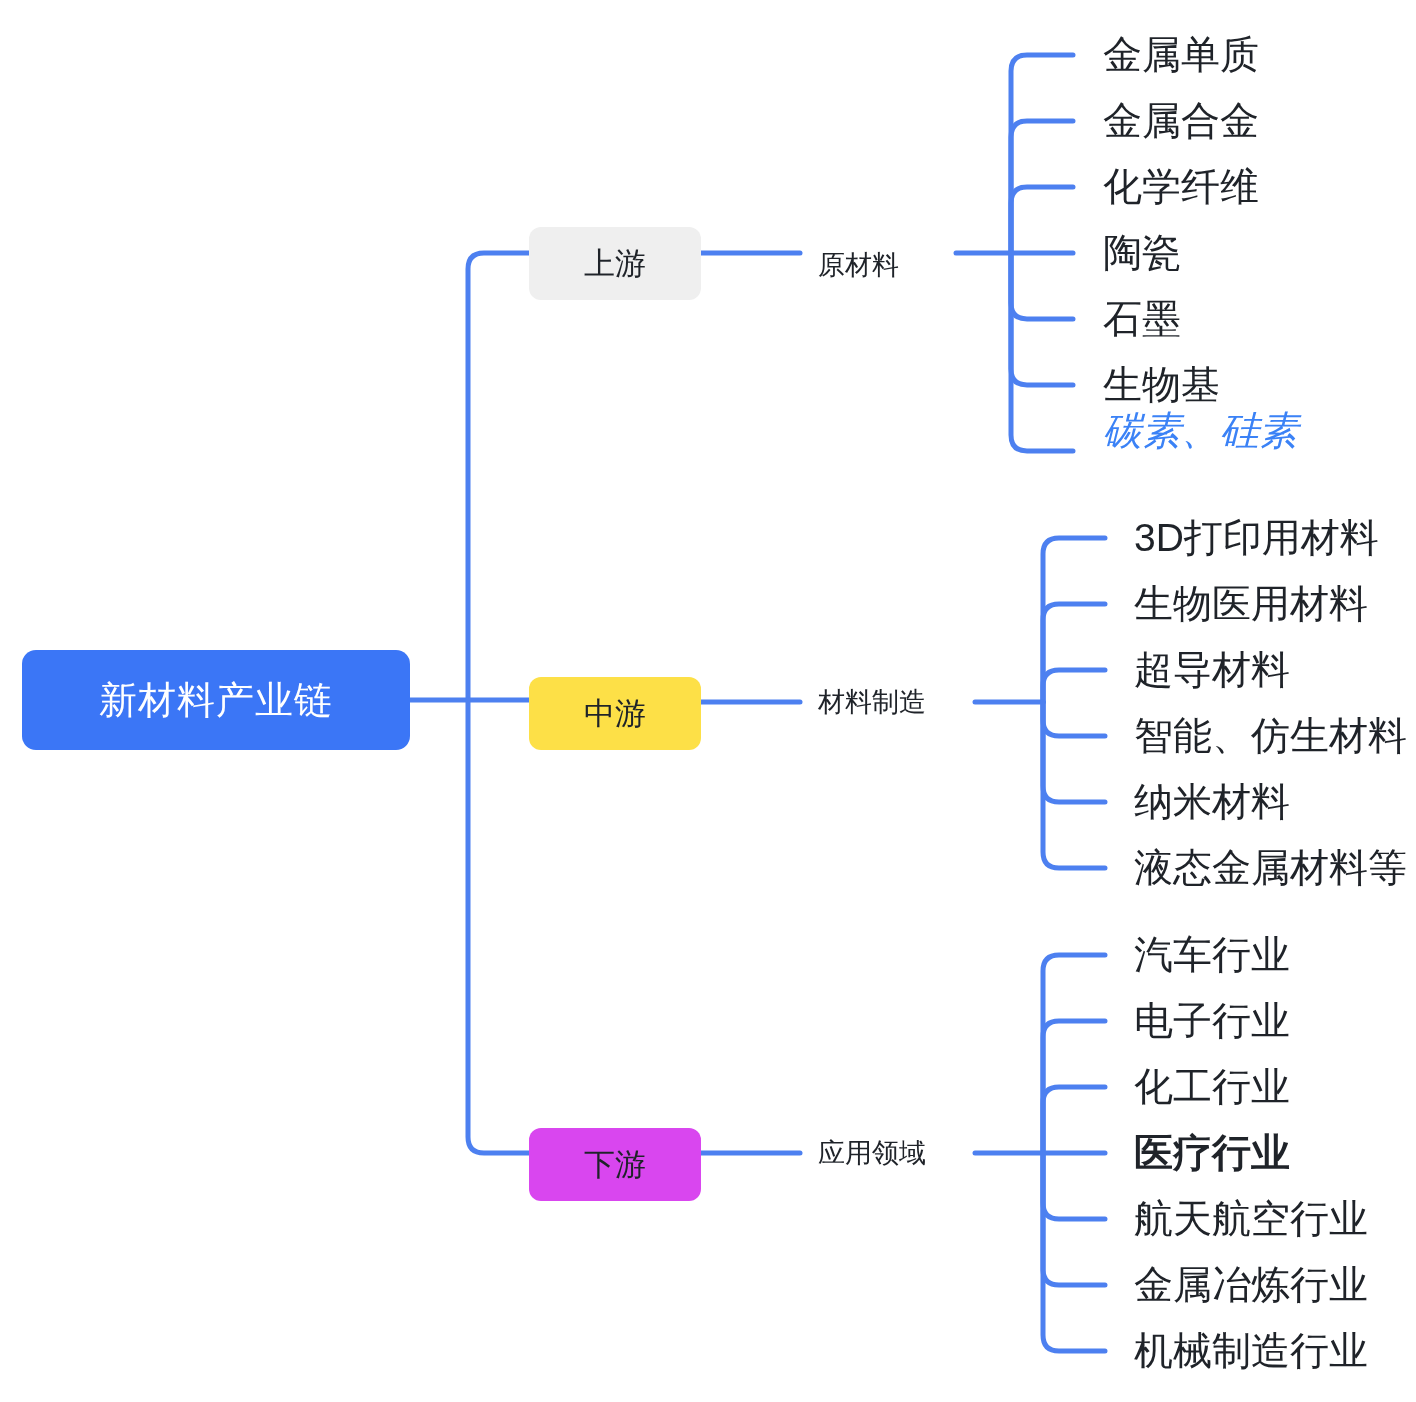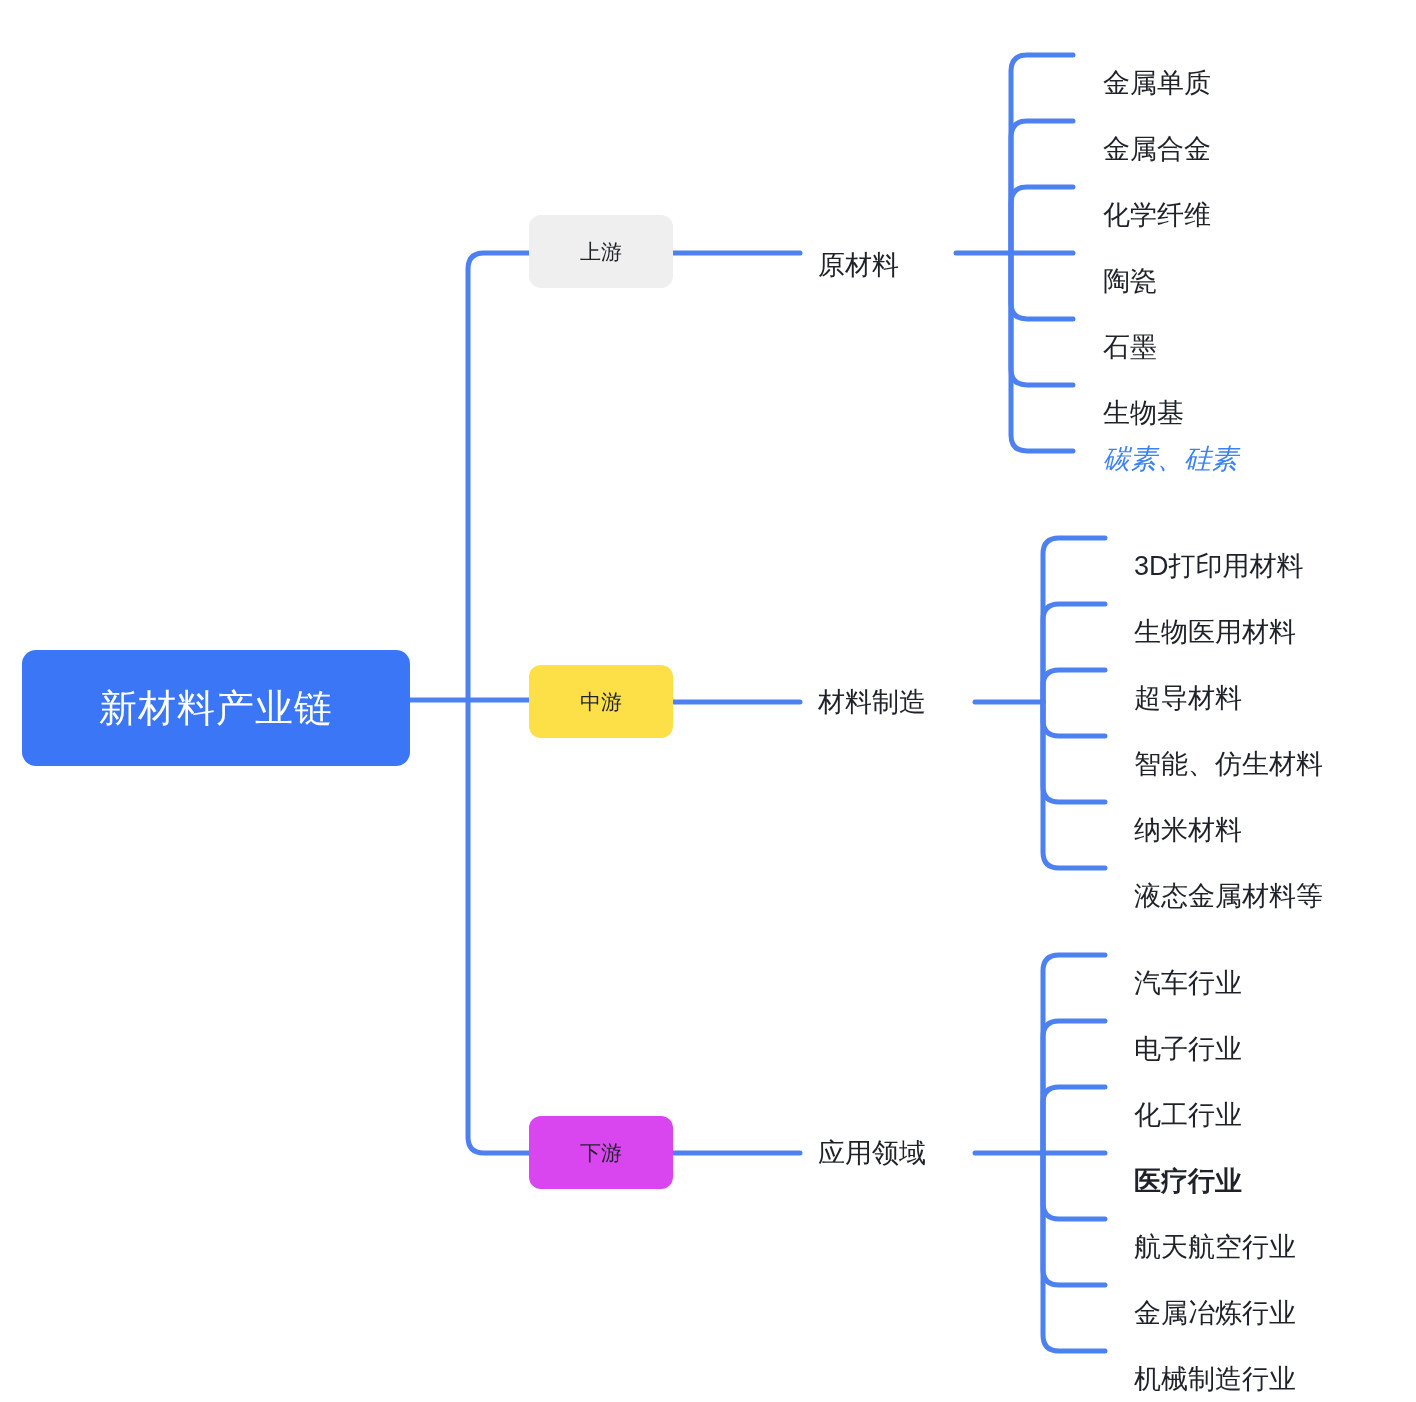--- a/index.html
+++ b/index.html
@@ -32,55 +32,55 @@
     box-sizing: border-box;
     display: flex;
     align-items: center;
     justify-content: center;
     white-space: nowrap;
   }
   .root-node {
     left: 22px;
     top: 650px;
     width: 388px;
-    height: 116px;
+    height: 100px;
     border-radius: 14px;
     background: #3b76f6;
     color: #ffffff;
     font-size: 38px;
     letter-spacing: 1px;
   }
   .branch-node {
     left: 529px;
-    width: 144px;
+    width: 172px;
     height: 73px;
     border-radius: 12px;
     background: #efefef;
     color: #1f2329;
-    font-size: 21px;
+    font-size: 31px;
+    margin-top: 12px;
   }
   .branch-up    { top: 215px; }
   .branch-mid   { top: 665px; }
   .branch-down  { top: 1116px; }
 
   .cat-label {
     position: absolute;
     left: 818px;
     transform: translateY(-50%);
     font-size: 27px;
     color: #1f2329;
     white-space: nowrap;
   }
   .leaf-label {
     position: absolute;
     transform: translateY(-50%);
-    font-size: 27px;
+    font-size: 39px;
     color: #1f2329;
     white-space: nowrap;
-    margin-top: 28px;
   }
   .leaf-g1 { left: 1103px; }
   .leaf-g2 { left: 1134px; }
   .leaf-g3 { left: 1134px; }
 </style>
 </head>
 <body style="background: rgb(255, 255, 255);">
 
 <div id="canvas" style="background: rgb(255, 255, 255);">
 

